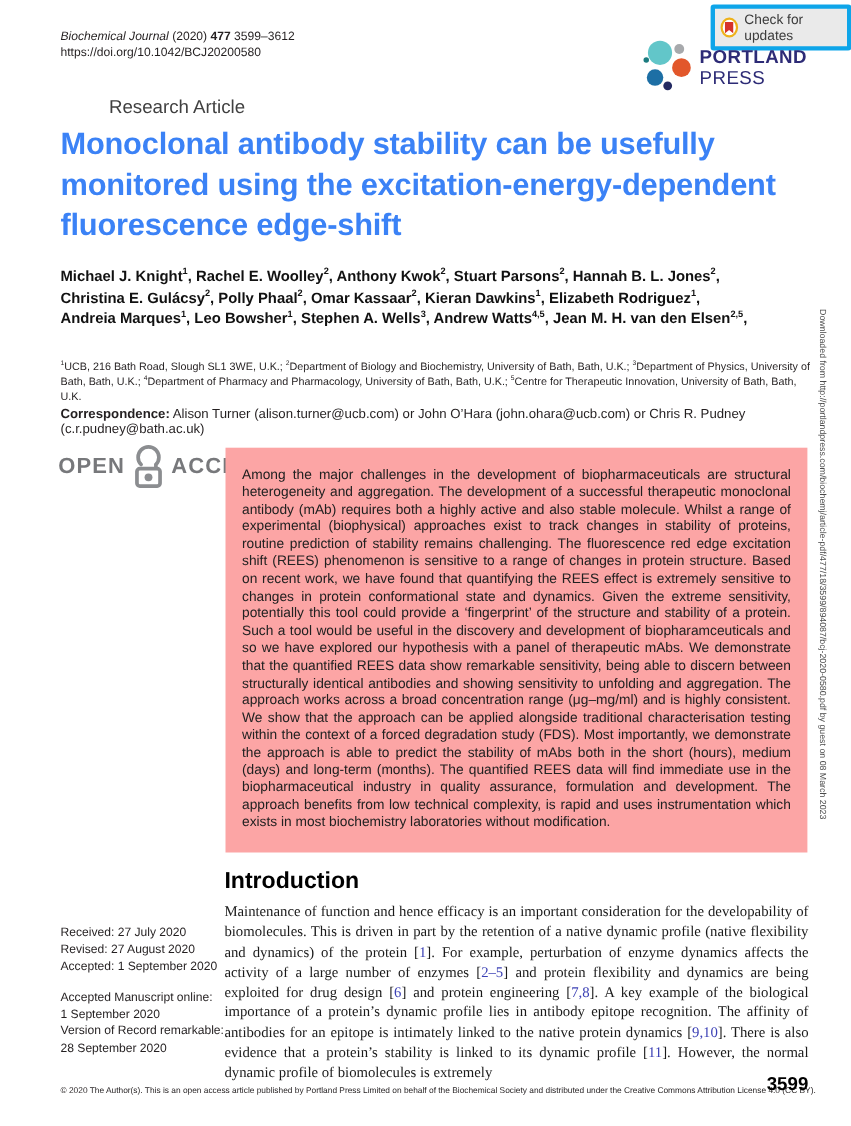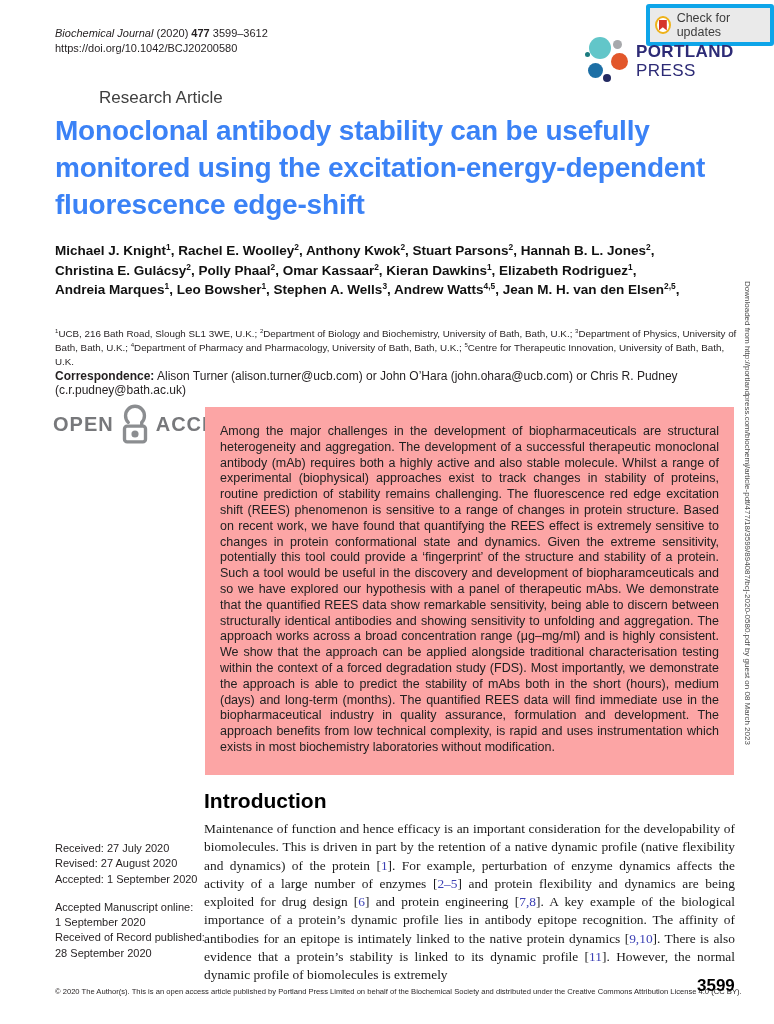--- a/index.html
+++ b/index.html
@@ -135,21 +135,21 @@
   <div class="intro-h">Introduction</div>
   <div class="intro-p">Maintenance of function and hence efficacy is an important consideration for the developability of biomolecules. This is driven in part by the retention of a native dynamic profile (native flexibility and dynamics) of the protein [<span class="ref">1</span>]. For example, perturbation of enzyme dynamics affects the activity of a large number of enzymes [<span class="ref">2–5</span>] and protein flexibility and dynamics are being exploited for drug design [<span class="ref">6</span>] and protein engineering [<span class="ref">7,8</span>]. A key example of the biological importance of a protein’s dynamic profile lies in antibody epitope recognition. The affinity of antibodies for an epitope is intimately linked to the native protein dynamics [<span class="ref">9,10</span>]. There is also evidence that a protein’s stability is linked to its dynamic profile [<span class="ref">11</span>]. However, the normal dynamic profile of biomolecules is extremely</div>
 
   <div class="dates">
     <div>Received: 27 July 2020</div>
     <div>Revised: 27 August 2020</div>
     <div>Accepted: 1 September 2020</div>
     <div class="gap"></div>
     <div>Accepted Manuscript online:</div>
     <div>1 September 2020</div>
-    <div>Received of Record published:</div>
+    <div>Version of Record remarkable:</div>
     <div>28 September 2020</div>
   </div>
 
   <div class="footer-copy">© 2020 The Author(s). This is an open access article published by Portland Press Limited on behalf of the Biochemical Society and distributed under the Creative Commons Attribution License 4.0 (CC BY).</div>
   <div class="page-num">3599</div>
 
   <div class="watermark">Downloaded from http://portlandpress.com/biochemj/article-pdf/477/18/3599/894087/bcj-2020-0580.pdf by guest on 08 March 2023</div>
 
 </div>
 

